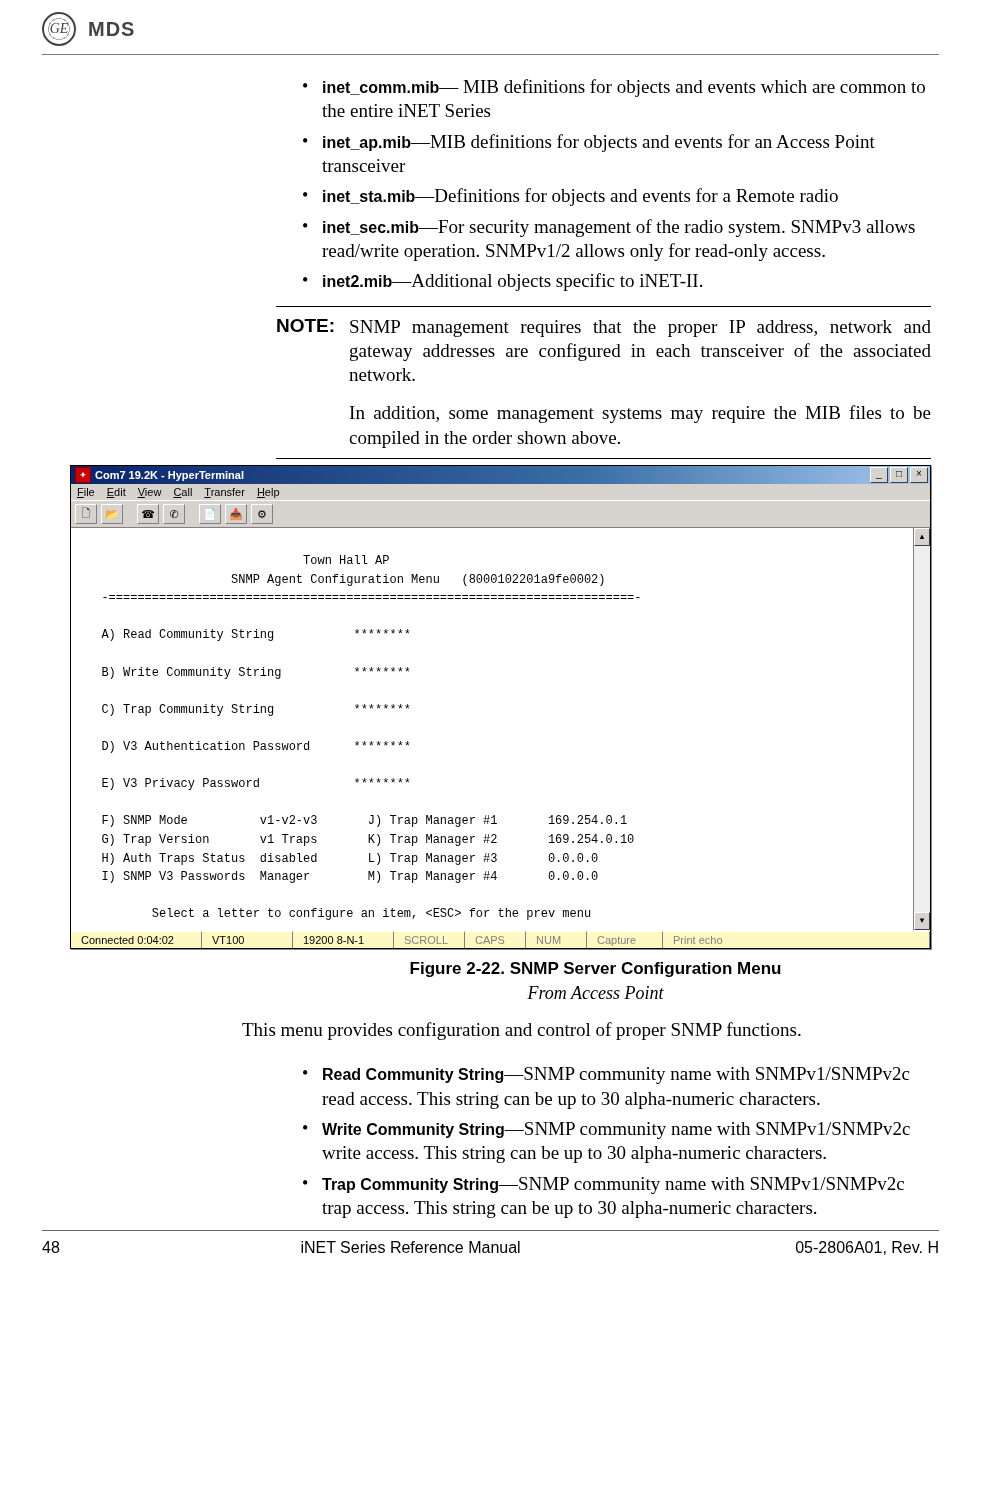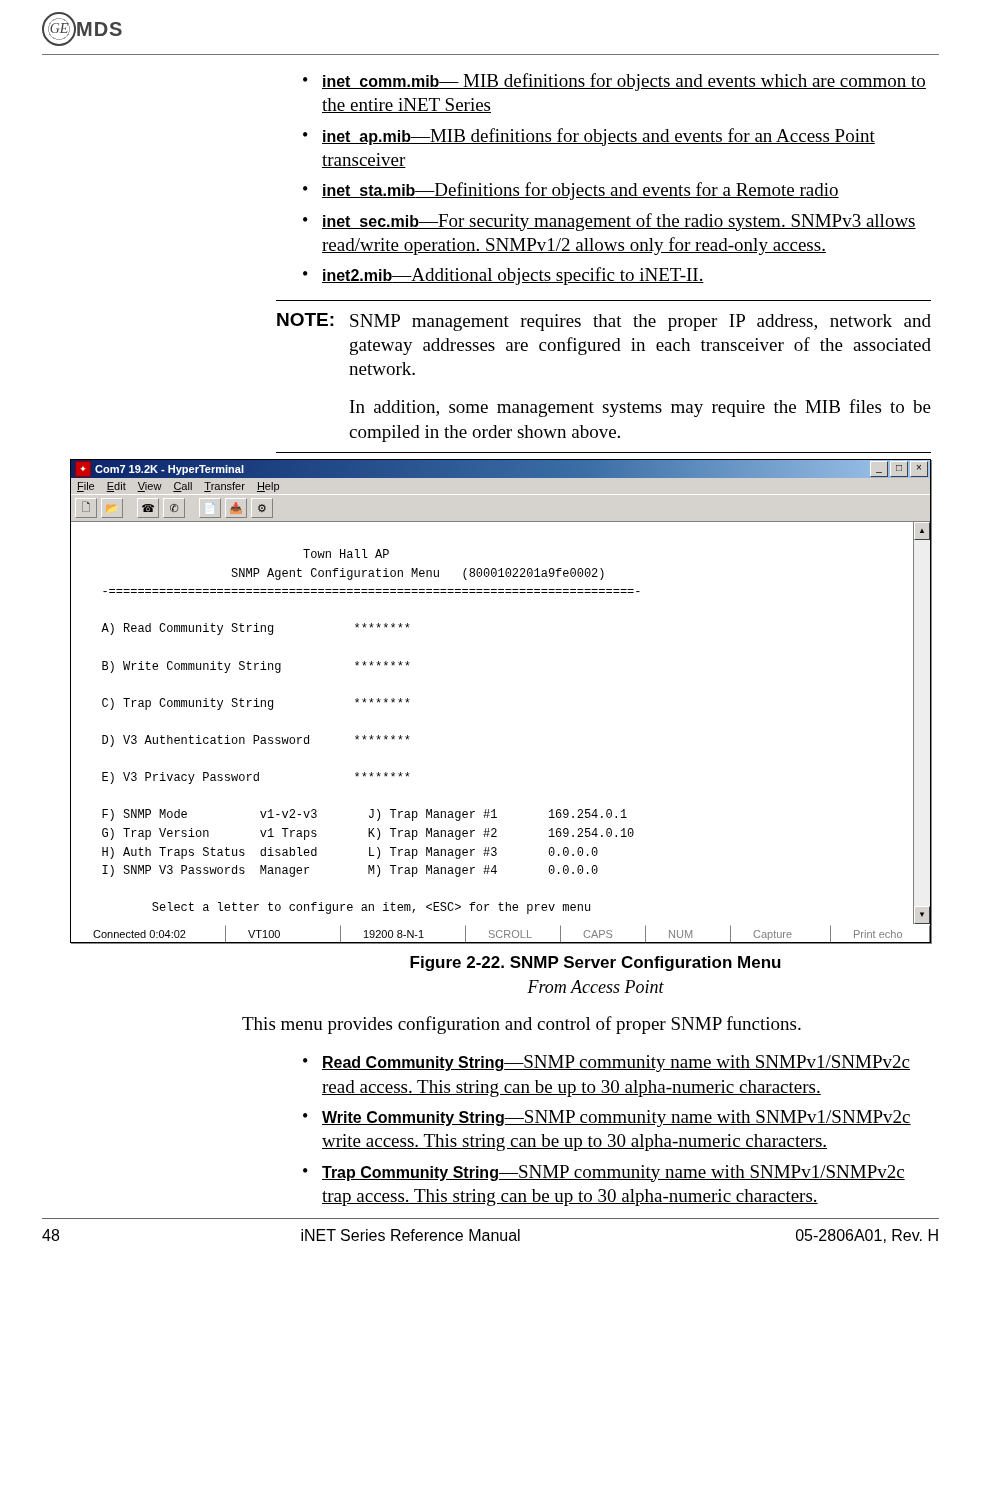--- a/index.html
+++ b/index.html
@@ -13,21 +13,21 @@
   }
   .page {
     padding: 12px 42px 0 42px;
     box-sizing: border-box;
   }
   .header {
     display: flex;
     align-items: center;
     padding-bottom: 8px;
     border-bottom: 1px solid #777;
-    gap: 0;
+    gap: 12px;
   }
   .ge-logo {
     width: 30px; height: 30px;
     border: 2px solid #444;
     border-radius: 50%;
     display: flex; align-items: center; justify-content: center;
     font-family: Georgia, serif;
     font-style: italic;
     font-size: 14px;
     color: #444;
@@ -41,22 +41,21 @@
     letter-spacing: 1px;
     color: #444;
   }
   .content {
     margin-left: 218px;
     margin-right: 8px;
   }
   ul.mib-list, ul.desc-list {
     list-style: none;
     padding: 0;
-    margin: 14px 0 10px 40px;
-    text-decoration: underline;
+    margin: 20px 0 10px 40px;
   }
   ul.mib-list li, ul.desc-list li {
     position: relative;
     padding-left: 22px;
     margin-bottom: 6px;
     line-height: 1.28;
   }
   ul.mib-list li::before, ul.desc-list li::before {
     content: "•";
     position: absolute;
@@ -192,22 +191,22 @@
   .strack { flex:1; background:#eee; }
   .statusbar {
     display:flex;
     border-top:1px solid #fff;
     font-size:11px;
     color:#000;
   }
   .scell {
     border-right: 1px solid #808080;
     border-top: 1px solid #fff;
-    padding: 2px 22px;
-    background:#ffffff;
+    padding: 2px 10px;
+    background:#fef9c3;
   }
   .scell.dim { color:#808080; }
 
   .fig-caption {
     text-align: center;
     margin: 8px 0 4px 0;
     font-family: Arial, Helvetica, sans-serif;
     font-weight: bold;
     font-size: 17px;
   }

